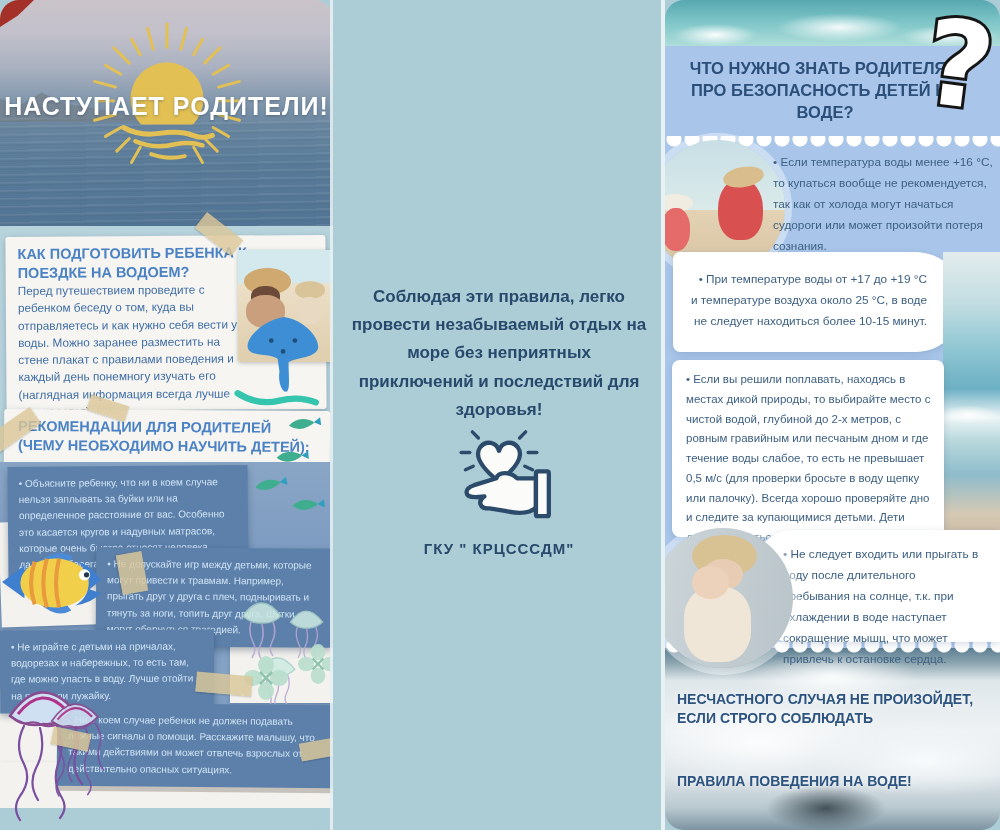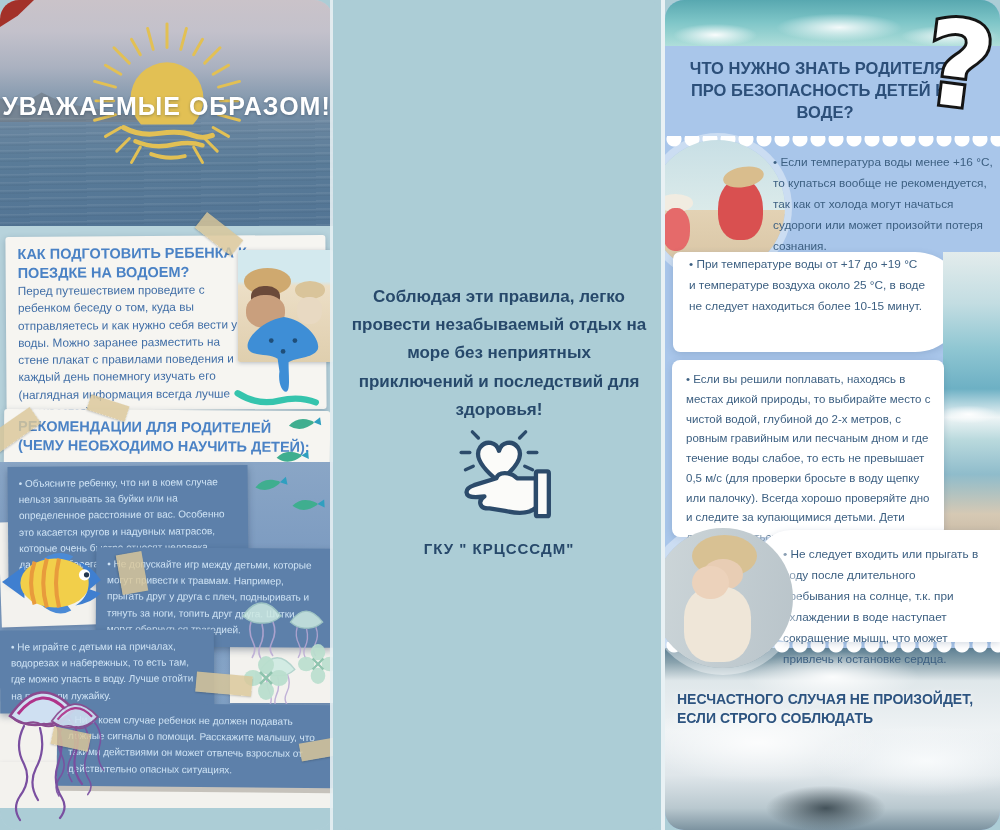--- a/index.html
+++ b/index.html
@@ -136,21 +136,21 @@
           <rect x="0" y="0" width="200" height="112"></rect>
         </clipPath>
       <circle cx="100" cy="86" r="37" fill="#e2c054" clip-path="url(#suncut)"></circle>
       <g stroke="#e2c054" fill="none" stroke-linecap="round">
         <path d="M56,115 q16,9 36,6 q22,-3 34,2 q10,4 20,0" stroke-width="5"></path>
         <path d="M68,129 q18,8 40,3 q16,-3 28,1" stroke-width="4.5"></path>
         <path d="M84,142 q16,6 34,2" stroke-width="4"></path>
       </g>
     </svg>
 
-    <div class="abs left-title">УВАЖАЕМЫЕ ОБРАЗОМ!</div>
+    <div class="abs left-title">НАСТУПАЕТ РОДИТЕЛИ!</div>
 
     <div class="paper" style="left:6px;top:236px;width:320px;height:174px;transform:rotate(-0.4deg);">
       <div class="p-head" style="left:12px;top:8px;width:245px;">КАК ПОДГОТОВИТЬ РЕБЕНКА К ПОЕЗДКЕ НА ВОДОЕМ?</div>
       <div class="p-body" style="left:12px;top:46px;width:228px;">Перед путешествием проведите с ребенком беседу о том, куда вы отправляетесь и как нужно себя вести у воды. Можно заранее разместить на стене плакат с правилами поведения и каждый день понемногу изучать его (наглядная информация всегда лучше усваивается).</div>
     </div>
     <div class="abs photo-beach">
       <div class="abs pb-hat1"></div>
       <div class="abs pb-hair"></div>
       <div class="abs pb-body1"></div>
       <div class="abs pb-hat2"></div>
@@ -310,21 +310,21 @@
       <div class="abs c1-sky"></div>
       <div class="abs c1-sand"></div>
       <div class="abs c1-mom"></div>
       <div class="abs c1-hat"></div>
       <div class="abs c1-childhat"></div>
       <div class="abs c1-child"></div>
     </div>
     <div class="rtip" style="left:102px;top:152px;width:224px;margin-left:6px;">• Если температура воды менее +16 °C, то купаться вообще не рекомендуется, так как от холода могут начаться судороги или может произойти потеря сознания.</div>
 
     <div class="wbox" style="left:8px;top:252px;width:292px;height:100px;border-radius:10px 70px 70px 10px;">
-      <div class="rtip" style="left:16px;top:2px;width:238px;">• При температуре воды от +17 до +19 °C и температуре воздуха около 25 °C, в воде не следует находиться более 10-15 минут.</div>
+      <div class="rtip" style="left:16px;top:17px;width:238px;text-align:right;">• При температуре воды от +17 до +19 °C и температуре воздуха около 25 °C, в воде не следует находиться более 10-15 минут.</div>
     </div>
 
     <div class="abs sea-strip"></div>
 
     <div class="wbox" style="left:7px;top:360px;width:272px;height:177px;border-radius:8px;">
       <div class="rtip" style="left:14px;top:10px;width:248px;font-size:11.5px;line-height:1.72;">• Если вы решили поплавать, находясь в местах дикой природы, то выбирайте место с чистой водой, глубиной до 2-х метров, с ровным гравийным или песчаным дном и где течение воды слабое, то есть не превышает 0,5 м/с (для проверки бросьте в воду щепку или палочку). Всегда хорошо проверяйте дно и следите за купающимися детьми. Дети должны купаться у самого берега.</div>
     </div>
 
     <div class="abs photo-surf"></div>
     <div class="torn" style="left:0;top:642px;width:335px;z-index:2;"></div>
@@ -334,17 +334,18 @@
       <div class="abs c2-hair"></div>
       <div class="abs c2-face"></div>
       <div class="abs c2-child"></div>
       <div class="abs c2-childhead"></div>
     </div>
     <div class="wbox" style="left:92px;top:530px;width:243px;height:112px;border-radius:34px 0 0 34px;z-index:2;">
       <div class="rtip" style="left:26px;top:14px;width:200px;">• Не следует входить или прыгать в воду после длительного пребывания на солнце, т.к. при охлаждении в воде наступает сокращение мышц, что может привлечь к остановке сердца.</div>
     </div>
 
     <div class="footer-txt" style="left:12px;top:690px;width:310px;">НЕСЧАСТНОГО СЛУЧАЯ НЕ ПРОИЗОЙДЕТ, ЕСЛИ СТРОГО СОБЛЮДАТЬ</div>
+    <div class="footer-txt" style="left:12px;top:772px;width:310px;">ПРАВИЛА ПОВЕДЕНИЯ НА ВОДЕ!</div>
   </div>
 
   <div class="fold fold-a"></div>
   <div class="fold fold-b"></div>
 </div>
 
 </body></html>

